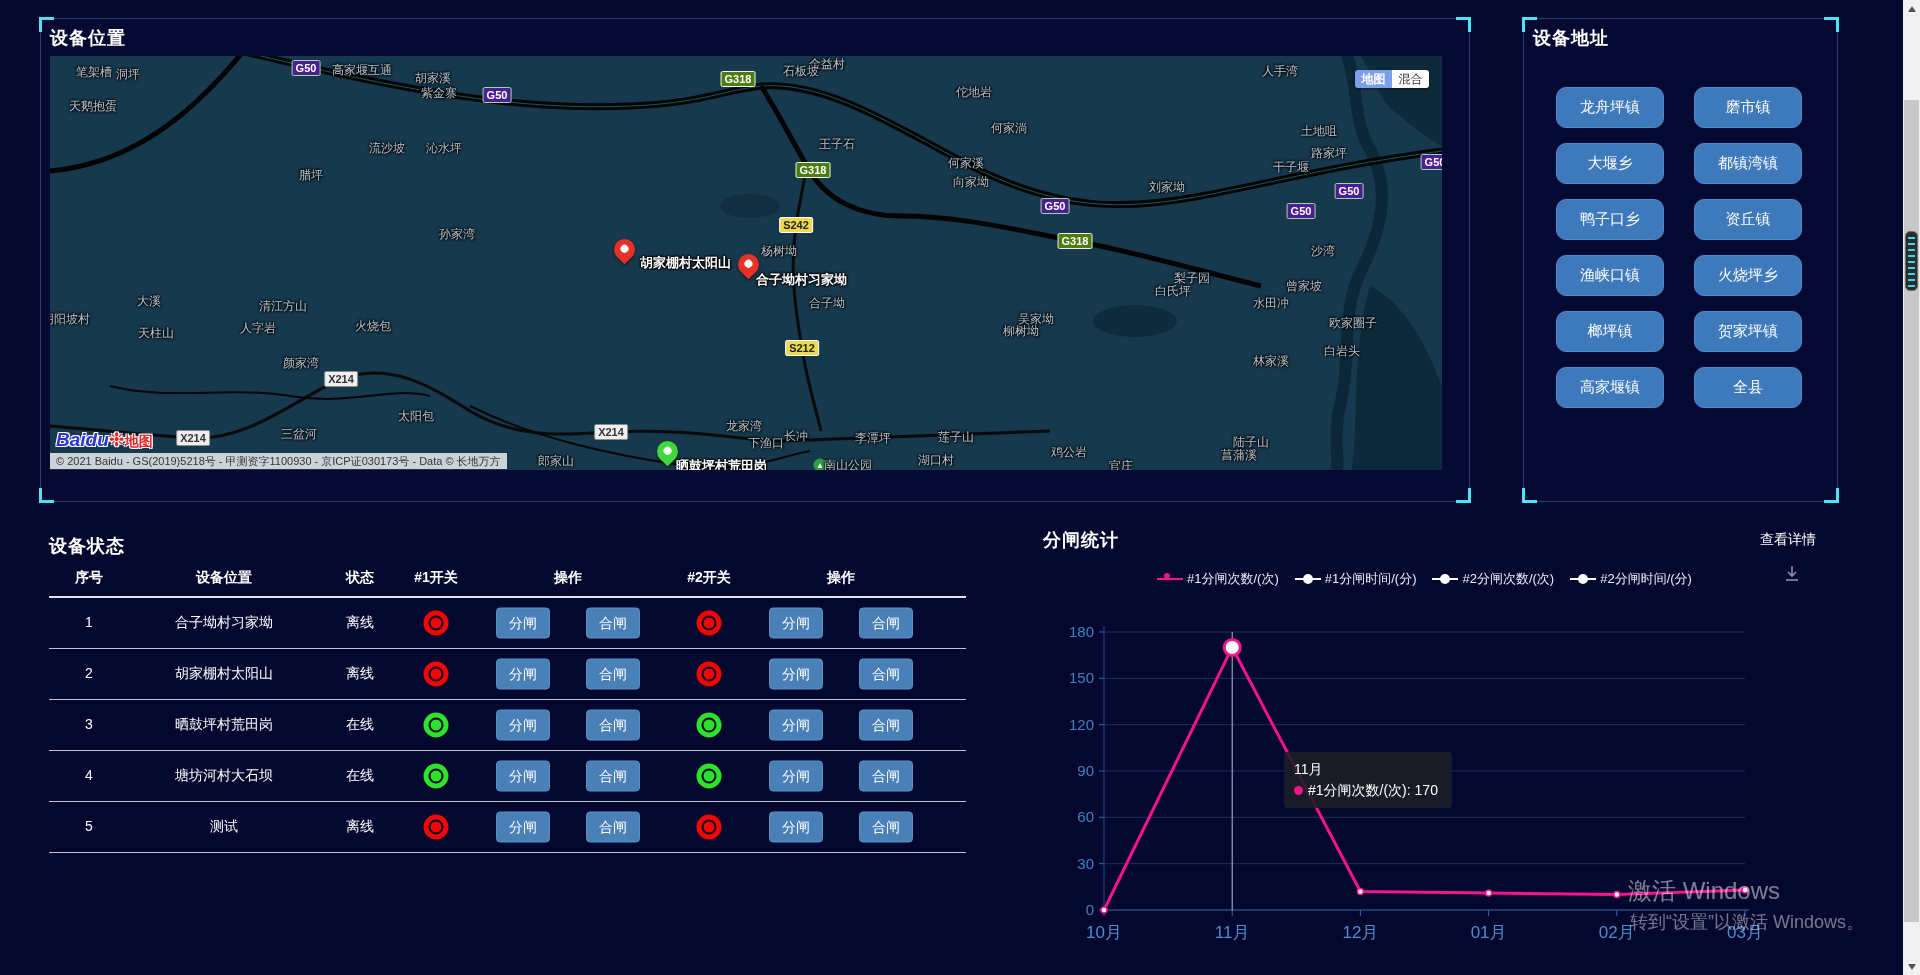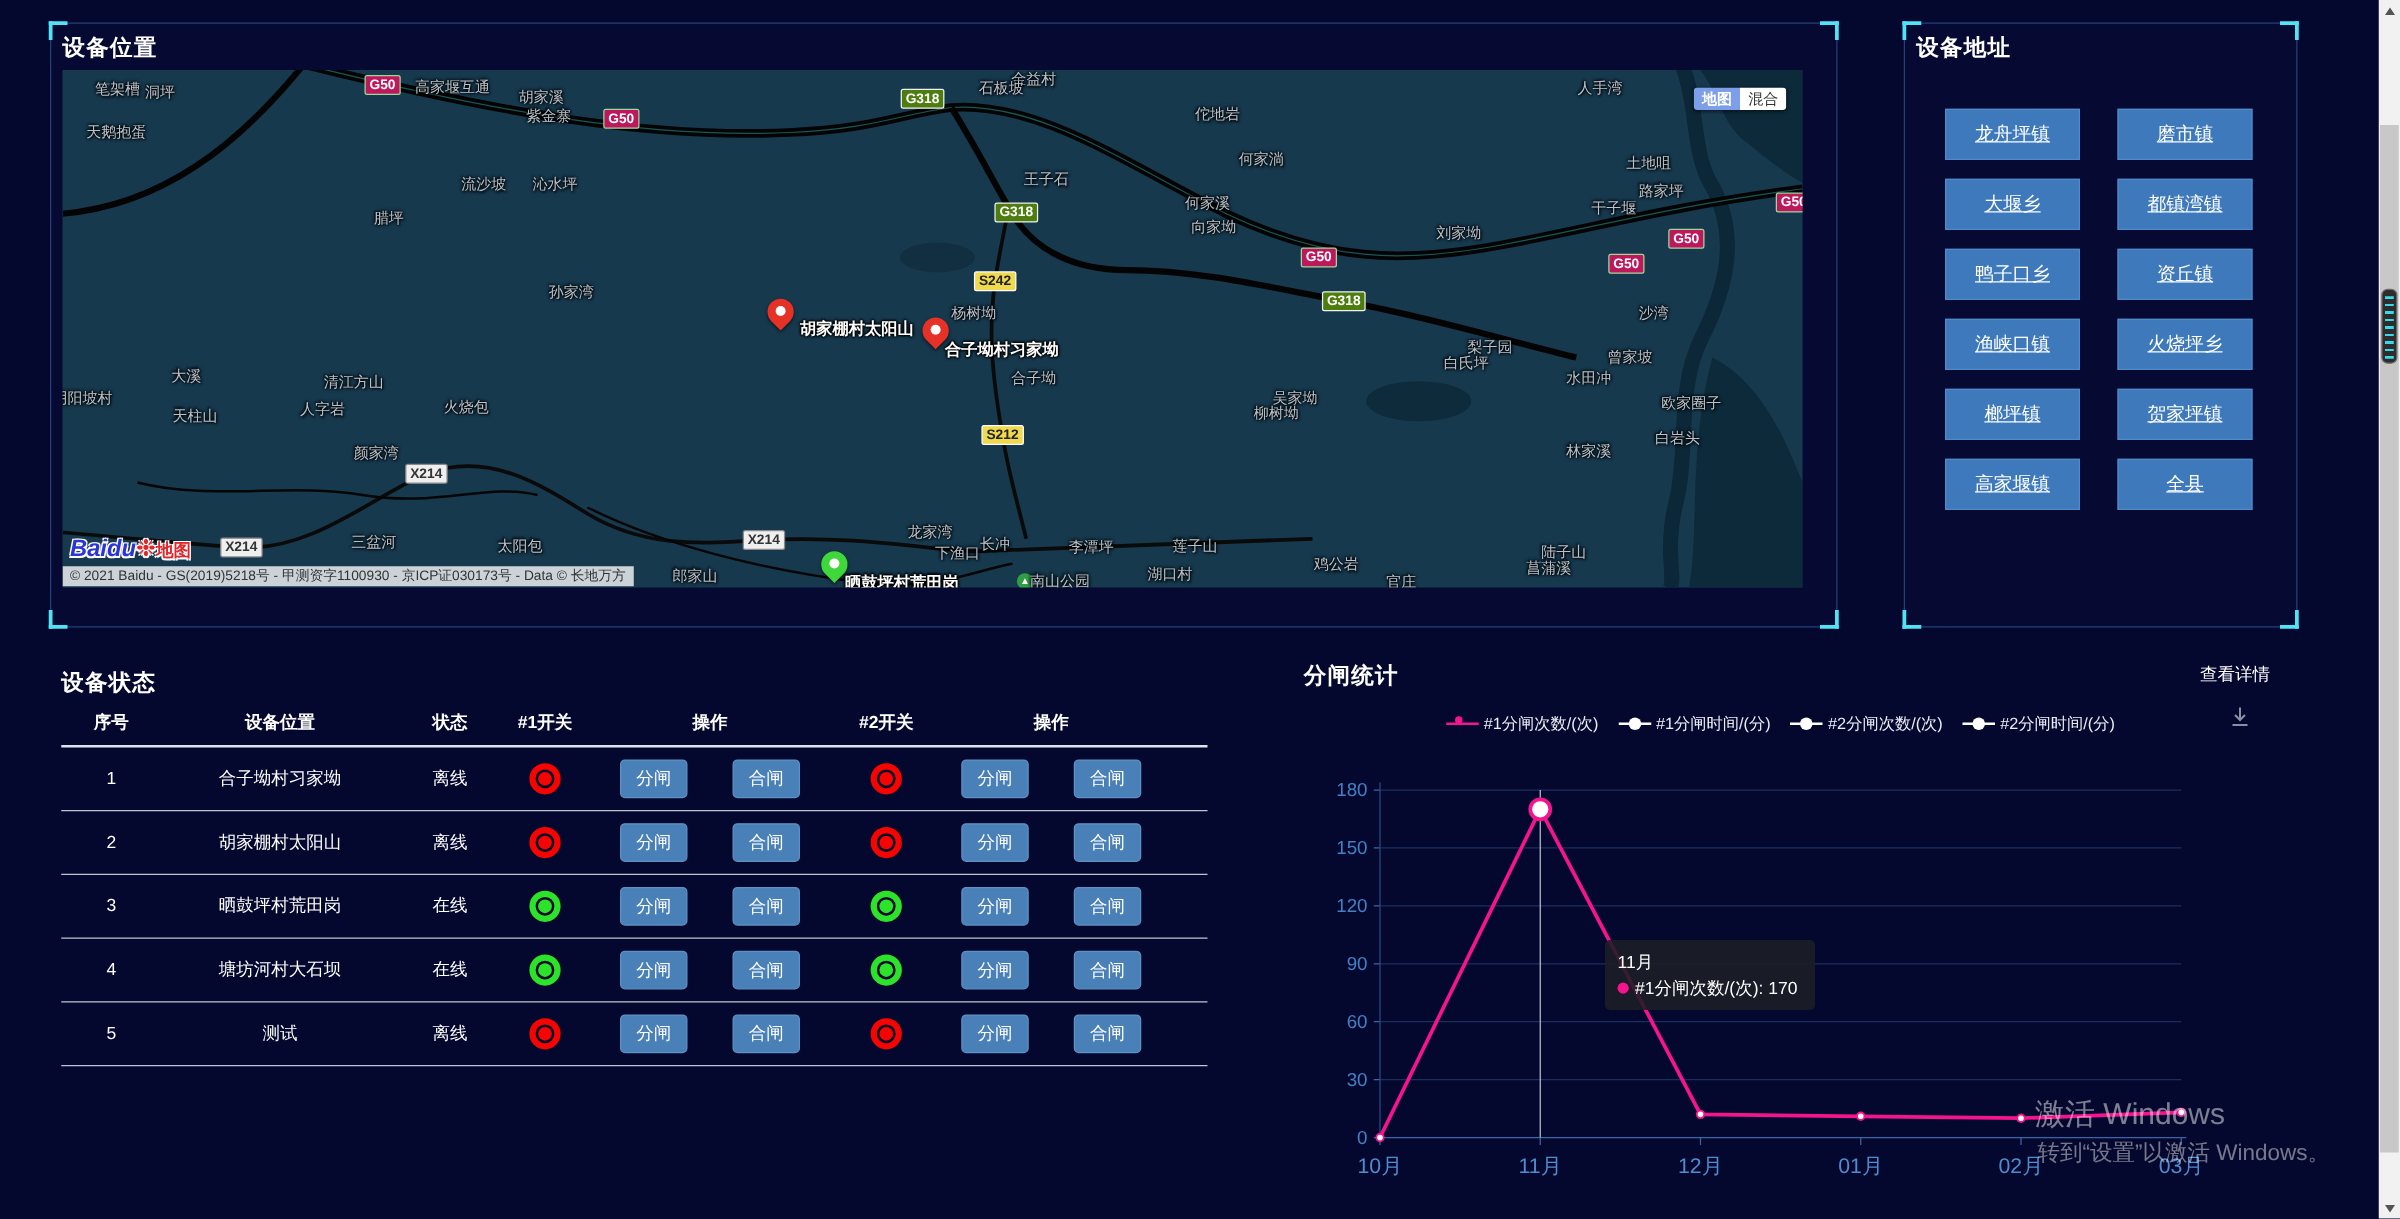--- a/index.html
+++ b/index.html
@@ -16,21 +16,21 @@
   .corner.br { right:-2px; bottom:-2px; border-right:3px solid #4fe3f5; border-bottom:3px solid #4fe3f5; }
   .panel-title { position:absolute; left:9px; top:7px; color:#fff; font-size:18px; font-weight:bold; letter-spacing:1px; }
 
   
   #map { position:absolute; left:9px; top:37px; width:1392px; height:414px; background:#17394e; overflow:hidden; }
   #map svg { position:absolute; left:0; top:0; }
   .map-label { position:absolute; transform:translate(-50%,-50%); color:#bac3cc; font-size:12px; white-space:nowrap;
                text-shadow:1px 1px 2px #000,-1px -1px 2px #000,0 0 3px #000; }
   .shield { position:absolute; transform:translate(-50%,-50%); font-size:11px; font-weight:bold; line-height:14px;
             padding:0 3px; border-radius:2px; white-space:nowrap; }
-  .shield.gG  { background:#be185d; color:#fff; border:1px solid #9fd89b; }
+  .shield.gG  { background:#4c1d95; color:#fff; border:1px solid #9fd89b; }
   .shield.gR  { background:#4d7c0f; color:#fff; border:1px solid #f2f2f2; }
   .shield.sY  { background:#eed94f; color:#222; border:1px solid #fff; }
   .shield.xW  { background:#efefef; color:#333; border:1px solid #8a8a8a; }
   .pin { position:absolute; width:21px; height:21px; border-radius:50% 50% 0 50%; transform:rotate(45deg);
          box-shadow:1px 1px 3px rgba(0,0,0,.6); }
   .pin.red { background:#e63226; } .pin.green { background:#3fd83a; }
   .pin::after { content:''; position:absolute; left:6px; top:6px; width:8px; height:8px; border-radius:50%; background:#fff; }
   .pin-label { position:absolute; color:#fff; font-size:13px; font-weight:bold; white-space:nowrap;
                text-shadow:1px 0 2px #000,-1px 0 2px #000,0 1px 2px #000,0 -1px 2px #000; }
   #map-toggle { position:absolute; right:13px; top:14px; display:flex; font-size:12px; line-height:18px;
@@ -43,22 +43,22 @@
   #baidu-logo .paw { color:#e0272c; font-style:normal; }
   #baidu-logo .suffix { color:#e0272c; font-size:14px; font-style:normal; }
   #map-copyright { position:absolute; left:0; top:397px; height:16px; line-height:16px; background:rgba(255,255,255,.78);
                    color:#333; font-size:11px; padding:0 6px; white-space:nowrap; }
   .park-icon { position:absolute; width:13px; height:13px; border-radius:50%; background:#2f9e44; color:#fff;
                font-size:8px; line-height:13px; text-align:center; transform:translate(-50%,-50%); }
 
   
   #addr-grid { position:absolute; left:32px; top:68px; width:250px; display:grid;
                grid-template-columns:108px 108px; column-gap:30px; row-gap:15px; }
-  .addr-btn { width:108px; height:41px; background:#3d79bb; border:1px solid #4f8ac9; border-radius:0;
-              color:#fff; font-size:15px; display:flex; align-items:center; justify-content:center; cursor:pointer;text-decoration:underline; }
+  .addr-btn { width:108px; height:41px; background:#3d79bb; border:1px solid #4f8ac9; border-radius:10px;
+              color:#fff; font-size:15px; display:flex; align-items:center; justify-content:center; cursor:pointer; }
 
   
   #status-title { position:absolute; left:49px; top:534px; color:#fff; font-size:18px; font-weight:bold; letter-spacing:1px; }
   #table { position:absolute; left:49px; top:560px; width:917px; color:#fff; font-size:14px; }
   #table .hrow { position:relative; height:36px; font-weight:bold; }
   #table .hline { height:2px; background:#dfe3ec; }
   #table .trow { position:relative; height:51px; border-bottom:1px solid rgba(225,229,238,.85); }
   .cellc { position:absolute; transform:translateX(-50%); top:50%; margin-top:-9px; text-align:center; white-space:nowrap; }
   .ind { position:absolute; transform:translate(-50%,-50%); top:50%; width:25px; height:25px; border-radius:50%; }
   .ind.red   { border:5px solid #f50400; } .ind.red::after   { content:''; position:absolute; inset:2px; border-radius:50%; background:#f50400; }
@@ -168,21 +168,21 @@
           <div class="map-label" style="left: 1221px; top: 305px;">林家溪</div>
           <div class="map-label" style="left: 1292px; top: 295px;">白岩头</div>
           <div class="map-label" style="left: 99px; top: 245px;">大溪</div>
           <div class="map-label" style="left: 233px; top: 250px;">清江方山</div>
           <div class="map-label" style="left: 16px; top: 263px;">阴阳坡村</div>
           <div class="map-label" style="left: 106px; top: 277px;">天柱山</div>
           <div class="map-label" style="left: 208px; top: 272px;">人字岩</div>
           <div class="map-label" style="left: 323px; top: 270px;">火烧包</div>
           <div class="map-label" style="left: 251px; top: 307px;">颜家湾</div>
           <div class="map-label" style="left: 249px; top: 378px;">三盆河</div>
-          <div class="map-label" style="left: 366px; top: 381px;">太阳包</div>
+          <div class="map-label" style="left: 366px; top: 360px;">太阳包</div>
           <div class="map-label" style="left: 823px; top: 382px;">李潭坪</div>
           <div class="map-label" style="left: 906px; top: 381px;">莲子山</div>
           <div class="map-label" style="left: 886px; top: 404px;">湖口村</div>
           <div class="map-label" style="left: 1019px; top: 396px;">鸡公岩</div>
           <div class="map-label" style="left: 1071px; top: 410px;">官庄</div>
           <div class="map-label" style="left: 1201px; top: 386px;">陆子山</div>
           <div class="map-label" style="left: 1189px; top: 399px;">菖蒲溪</div>
           <div class="map-label" style="left: 694px; top: 370px;">龙家湾</div>
           <div class="map-label" style="left: 716px; top: 387px;">下渔口</div>
           <div class="map-label" style="left: 746px; top: 380px;">长冲</div>

